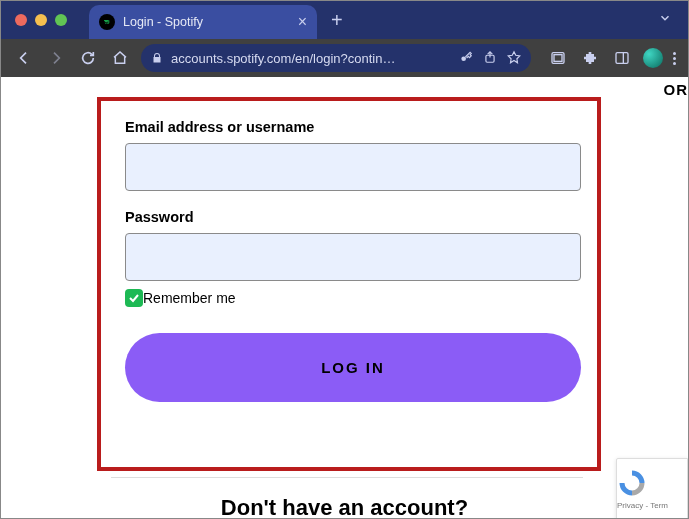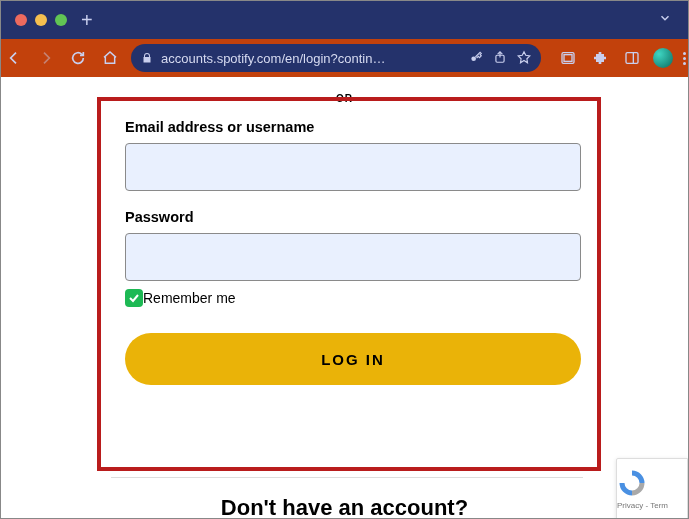--- a/index.html
+++ b/index.html
@@ -30,22 +30,22 @@
     display: flex; align-items: center; justify-content: center; margin-right: 8px;
   }
   .tab .favicon svg { width: 10px; height: 10px; }
   .tab .title { flex: 1; white-space: nowrap; overflow: hidden; }
   .tab .close { color: #c9cfee; font-size: 16px; margin-left: 8px; cursor: pointer; }
   .newtab { color: #c9cfee; font-size: 20px; margin-left: 14px; cursor: pointer; }
   .chev { position: absolute; right: 16px; color: #c9cfee; }
   .chev svg { width: 14px; height: 14px; }
 
   .toolbar {
-    height: 38px; background: #c2410c; display: flex; align-items: center;
-    padding: 0 2px; gap: 10px; color: #c9cfee;
+    height: 38px; background: #404040; display: flex; align-items: center;
+    padding: 0 12px; gap: 10px; color: #c9cfee;
   }
   .tbtn { width: 22px; height: 22px; display: flex; align-items: center; justify-content: center; cursor: pointer; }
   .tbtn svg { width: 16px; height: 16px; }
   .tbtn.dim svg { opacity: 0.45; }
   .omnibox {
     flex: 1; height: 28px; background: #24326b; border-radius: 14px;
     display: flex; align-items: center; padding: 0 10px; color: #d6daf0; font-size: 13px;
   }
   .omnibox .lock { margin-right: 8px; display:flex; }
   .omnibox .lock svg { width: 12px; height: 12px; }
@@ -56,41 +56,41 @@
   .rcluster .ext-avatar {
     width: 20px; height: 20px; border-radius: 50%;
     background: radial-gradient(circle at 30% 30%, #3fd6c3, #0a6b5e);
   }
   .rcluster svg { width: 16px; height: 16px; }
   .vdots { display:flex; flex-direction:column; gap:2px; }
   .vdots span { width:3px; height:3px; background:#c9cfee; border-radius:50%; }
 
   
   .page { position: relative; height: calc(519px - 38px - 38px); overflow: hidden; }
-  .or { text-align:center; font-weight:800; font-size:10px; letter-spacing:1px; margin-top:16px; }
+  .or { text-align:right; font-weight:800; font-size:15px; letter-spacing:1px; margin-top:4px; }
   .form-wrap {
     position: absolute; left: 96px; top: 20px; width: 504px; height: 374px;
     border: 4px solid #b91c1c; padding: 18px 16px 16px 24px;
   }
   .label { font-weight: 800; font-size: 14.5px; margin-bottom: 8px; }
   .label.pwd { margin-top: 18px; }
   .field {
     width: 100%; height: 48px; border: 1px solid #8a8a8a; border-radius: 4px;
     background: #e9f0fe; padding: 0 12px; font-size: 15px; outline: none;
   }
   .forgot { font-weight: 600; font-size: 15px; margin-top: 26px; cursor: pointer; }
   .remember { display:flex; align-items:center; margin-top: 8px; font-size: 14px; }
   .chk {
     width: 18px; height: 18px; border-radius: 4px; background: #1db954;
     display:flex; align-items:center; justify-content:center;
   }
   .chk svg { width: 12px; height: 12px; }
   .login-btn {
-    margin-top: 26px; width: 100%; height: 52px; border: none; border-radius: 999px;
-    background: #eab308; color: #000; font-weight: 800; font-size: 15px; letter-spacing: 2px;
+    margin-top: 26px; width: 100%; height: 69px; border: none; border-radius: 999px;
+    background: #8b5cf6; color: #000; font-weight: 800; font-size: 15px; letter-spacing: 2px;
     cursor: pointer;
   }
 
   .hr { position:absolute; left:110px; top:400px; width:472px; height:1px; background:#ddd; }
   .noacct { position:absolute; left:0; right:0; top:418px; text-align:center; font-weight:800; font-size:22px; }
 
   .recaptcha {
     position: absolute; right: 0; bottom: 0; width: 72px; height: 62px;
     background: #fff; border: 1px solid #ddd; border-radius: 2px 0 0 0;
     box-shadow: 0 1px 4px rgba(0,0,0,0.12);
@@ -100,20 +100,29 @@
   .recaptcha svg { width: 30px; height: 30px; }
 </style>
 </head>
 <body>
 
 <div class="titlebar">
   <div class="traffic">
     <div class="dot red"></div>
     <div class="dot yellow"></div>
     <div class="dot green"></div>
+  </div>
+  <div class="tab">
+    <span class="favicon">
+      <svg viewBox="0 0 24 24" fill="#1ed760">
+          <path d="M17 10.5c-3-1.8-8-2-11-.9-.5.2-1-.1-1.1-.6-.2-.5.1-1 .6-1.1 3.4-1.2 9-.9 12.4 1.1.5.3.6.9.3 1.3-.3.4-.8.5-1.2.2zm-.3 3c-2.5-1.5-6.4-2-9.4-1-.4.1-.9-.1-1-.5-.1-.4.1-.9.5-1 3.4-1.1 7.7-.6 10.6 1.2.4.2.5.8.3 1.1-.2.4-.7.5-1 .2zm-.5 2.9c-2.2-1.3-5-1.6-8.2-.8-.4.1-.7-.1-.8-.5-.1-.4.1-.7.5-.8 3.6-.9 6.7-.5 9.2 1 .3.2.5.6.3.9-.2.3-.7.4-1 .2z"></path>
+        </svg>
+    </span>
+    <span class="title">Login - Spotify</span>
+    <span class="close">×</span>
   </div>
   <span class="newtab">+</span>
   <span class="chev">
     <svg viewBox="0 0 24 24" fill="none" stroke="#c9cfee" stroke-width="2.5">
         <polyline points="6 9 12 15 18 9"></polyline>
       </svg>
   </span>
 </div>
 
 <div class="toolbar">

